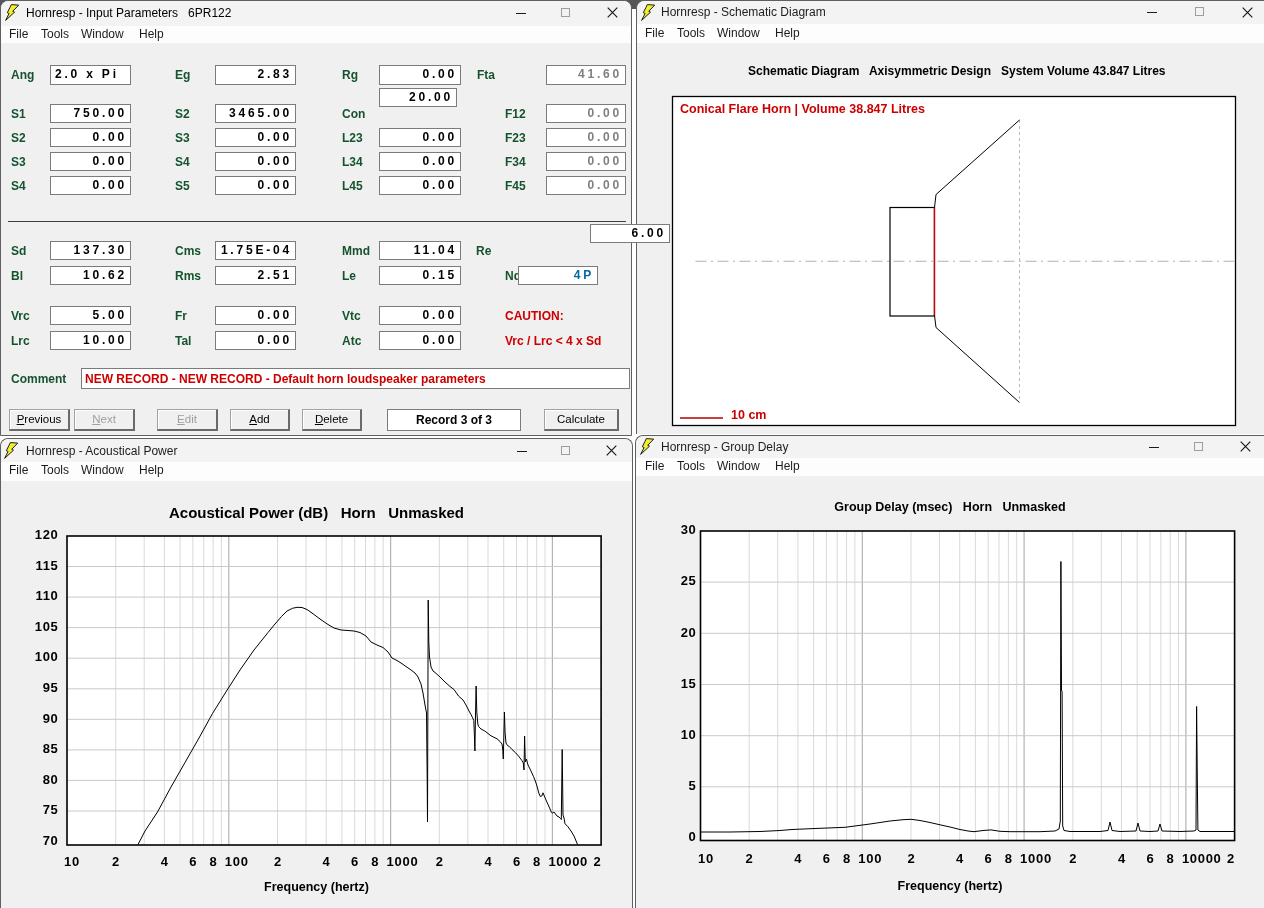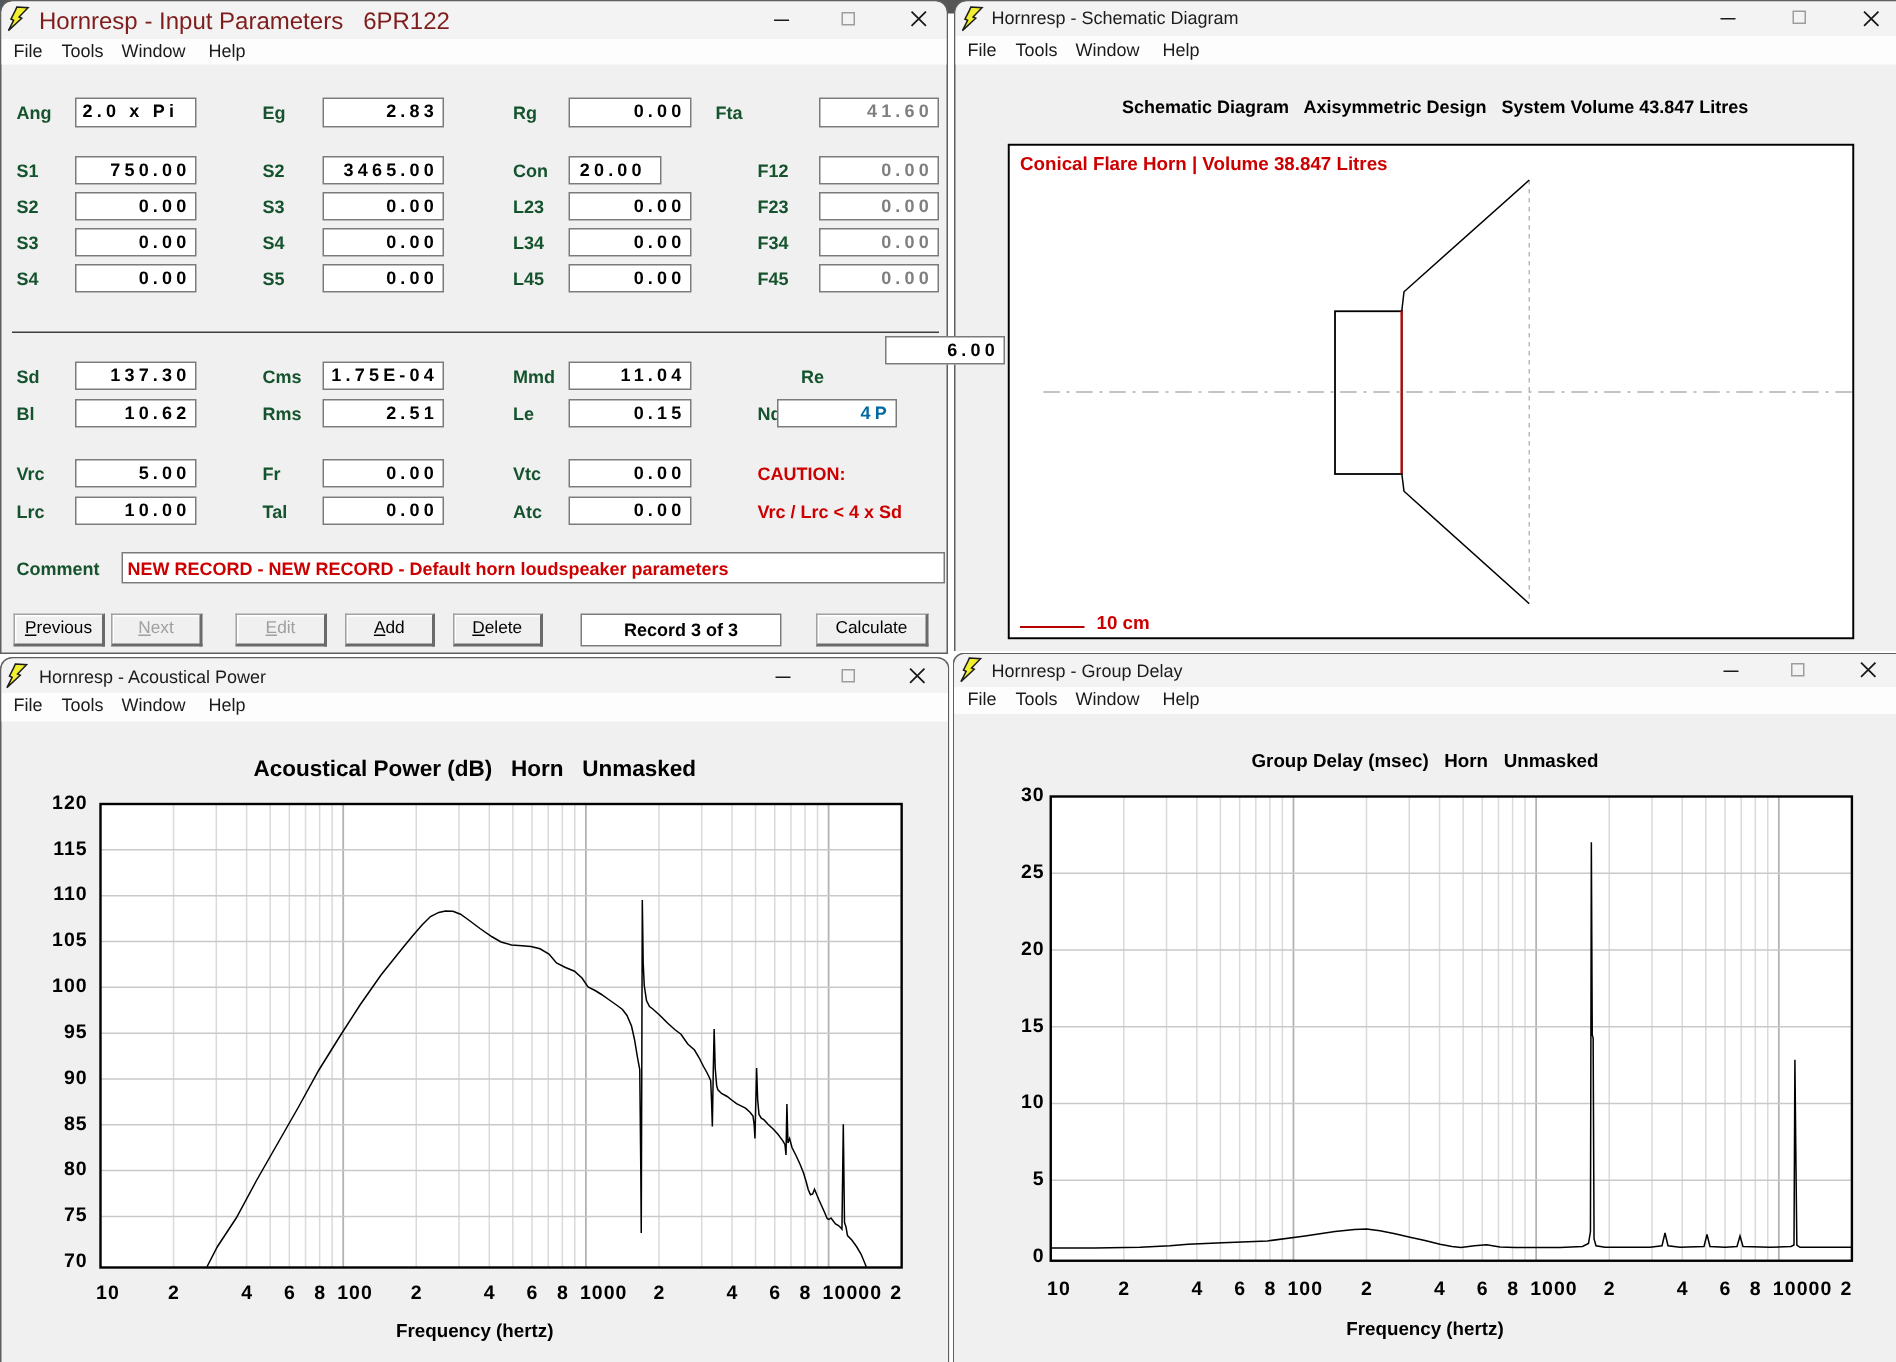--- a/index.html
+++ b/index.html
@@ -29,21 +29,21 @@
 </svg>
 <svg style="position:absolute;left:641px;top:4px" width="15" height="17" viewBox="0 0 15 17">
 <path d="M6.3,0.6 L13.7,1.1 L7.7,7.3 L9.5,8.2 L0.6,16.4 L4.1,9.5 L2.3,8.7 L5.1,3.2 Z" fill="#f2ee30" stroke="#1d1d1d" stroke-width="1" stroke-linejoin="miter"></path>
 </svg>
 <svg style="position:absolute;left:4px;top:442px" width="15" height="17" viewBox="0 0 15 17">
 <path d="M6.3,0.6 L13.7,1.1 L7.7,7.3 L9.5,8.2 L0.6,16.4 L4.1,9.5 L2.3,8.7 L5.1,3.2 Z" fill="#f2ee30" stroke="#1d1d1d" stroke-width="1" stroke-linejoin="miter"></path>
 </svg>
 <svg style="position:absolute;left:640px;top:438px" width="15" height="17" viewBox="0 0 15 17">
 <path d="M6.3,0.6 L13.7,1.1 L7.7,7.3 L9.5,8.2 L0.6,16.4 L4.1,9.5 L2.3,8.7 L5.1,3.2 Z" fill="#f2ee30" stroke="#1d1d1d" stroke-width="1" stroke-linejoin="miter"></path>
 </svg>
-<div style="position:absolute;left:26px;top:6px;font-size:16px;color:#7f1d1d;white-space:pre">Hornresp - Input Parameters&nbsp;&nbsp; 6PR122</div>
+<div style="position:absolute;left:26px;top:6px;font-size:12px;color:#000000;white-space:pre">Hornresp - Input Parameters&nbsp;&nbsp; 6PR122</div>
 <div style="position:absolute;left:661px;top:5px;font-size:12px;color:#1c1c1c;white-space:pre">Hornresp - Schematic Diagram</div>
 <div style="position:absolute;left:26px;top:444px;font-size:12px;color:#1c1c1c;white-space:pre">Hornresp - Acoustical Power</div>
 <div style="position:absolute;left:661px;top:440px;font-size:12px;color:#1c1c1c;white-space:pre">Hornresp - Group Delay</div>
 <div style="position:absolute;left:516px;top:13px;width:10px;height:1.2px;background:#1a1a1a"></div>
 <div style="position:absolute;left:561px;top:8px;width:9px;height:9px;border:1px solid #9d9d9d;box-sizing:border-box"></div>
 <svg style="position:absolute;left:607px;top:7px" width="11" height="11" viewBox="0 0 11 11">
     <path d="M0.7,0.7 L10.3,10.3 M10.3,0.7 L0.7,10.3" stroke="#1a1a1a" stroke-width="1.2" fill="none"></path>
   </svg>
 <div style="position:absolute;left:1147px;top:12px;width:10px;height:1.2px;background:#1a1a1a"></div>
 <div style="position:absolute;left:1195px;top:7px;width:9px;height:9px;border:1px solid #9d9d9d;box-sizing:border-box"></div>
@@ -82,21 +82,21 @@
 <div class="bx" style="left:215px;top:65px;width:81px;height:20px;">2.83</div>
 <div class="lb" style="left:342px;top:68px">Rg</div>
 <div class="bx" style="left:379px;top:65px;width:82px;height:20px;">0.00</div>
 <div class="lb" style="left:477px;top:68px">Fta</div>
 <div class="bx" style="left:546px;top:65px;width:80px;height:20px;color:#7f7f7f;">41.60</div>
 <div class="lb" style="left:11px;top:107px">S1</div>
 <div class="bx" style="left:50px;top:104px;width:81px;height:19px;">750.00</div>
 <div class="lb" style="left:175px;top:107px">S2</div>
 <div class="bx" style="left:215px;top:104px;width:81px;height:19px;">3465.00</div>
 <div class="lb" style="left:342px;top:107px">Con</div>
-<div class="bx" style="left:379px;top:104px;width:62px;height:19px;text-align:center;">20.00</div>
+<div class="bx" style="left:379px;top:88px;width:78px;height:19px;">20.00</div>
 <div class="lb" style="left:505px;top:107px">F12</div>
 <div class="bx" style="left:546px;top:104px;width:80px;height:19px;color:#7f7f7f;">0.00</div>
 <div class="lb" style="left:11px;top:131px">S2</div>
 <div class="bx" style="left:50px;top:128px;width:81px;height:19px;">0.00</div>
 <div class="lb" style="left:175px;top:131px">S3</div>
 <div class="bx" style="left:215px;top:128px;width:81px;height:19px;">0.00</div>
 <div class="lb" style="left:342px;top:131px">L23</div>
 <div class="bx" style="left:379px;top:128px;width:82px;height:19px;">0.00</div>
 <div class="lb" style="left:505px;top:131px">F23</div>
 <div class="bx" style="left:546px;top:128px;width:80px;height:19px;color:#7f7f7f;">0.00</div>
@@ -116,21 +116,21 @@
 <div class="bx" style="left:379px;top:176px;width:82px;height:19px;">0.00</div>
 <div class="lb" style="left:505px;top:179px">F45</div>
 <div class="bx" style="left:546px;top:176px;width:80px;height:19px;color:#7f7f7f;">0.00</div>
 <div style="position:absolute;left:8px;top:221px;width:618px;height:1px;background:#3f3f3f"></div>
 <div class="lb" style="left:11px;top:244px">Sd</div>
 <div class="bx" style="left:50px;top:241px;width:81px;height:19px;">137.30</div>
 <div class="lb" style="left:175px;top:244px">Cms</div>
 <div class="bx" style="left:215px;top:241px;width:81px;height:19px;">1.75E-04</div>
 <div class="lb" style="left:342px;top:244px">Mmd</div>
 <div class="bx" style="left:379px;top:241px;width:82px;height:19px;">11.04</div>
-<div class="lb" style="left:534px;top:244px">Re</div>
+<div class="lb" style="left:476px;top:244px">Re</div>
 <div class="bx" style="left:546px;top:224px;width:80px;height:19px;margin-left:44px;">6.00</div>
 <div class="lb" style="left:11px;top:269px">Bl</div>
 <div class="bx" style="left:50px;top:266px;width:81px;height:19px;">10.62</div>
 <div class="lb" style="left:175px;top:269px">Rms</div>
 <div class="bx" style="left:215px;top:266px;width:81px;height:19px;">2.51</div>
 <div class="lb" style="left:342px;top:269px">Le</div>
 <div class="bx" style="left:379px;top:266px;width:82px;height:19px;">0.15</div>
 <div class="lb" style="left:505px;top:269px">Nd</div>
 <div class="bx" style="left:518px;top:266px;width:80px;height:19px;color:#0369a1;">4P</div>
 <div class="lb" style="left:11px;top:309px">Vrc</div>

